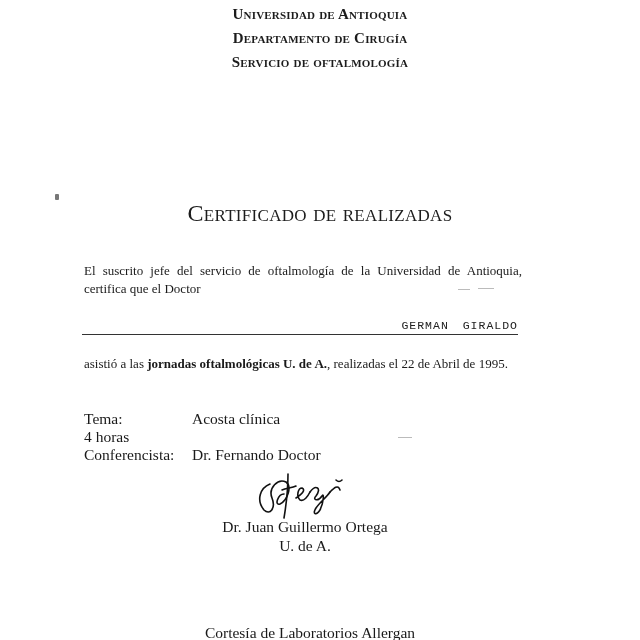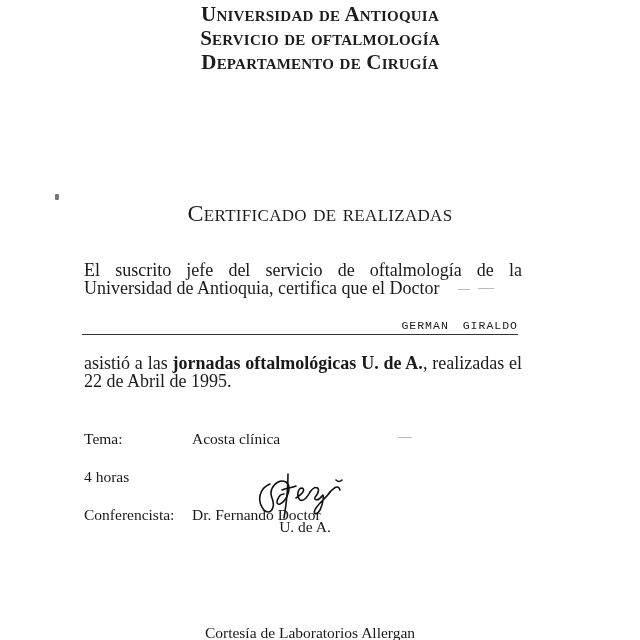--- a/index.html
+++ b/index.html
@@ -16,21 +16,21 @@
       color: #1a1a1a;
     }
     .abs { position: absolute; }
 
     
     .header {
       left: 0; width: 640px; top: 2px;
       text-align: center;
       font-weight: bold;
       font-variant: small-caps;
-      font-size: 21px;
+      font-size: 15px;
       line-height: 24px;
       letter-spacing: 0.2px;
       color: #1c1c1c;
     }
     .header div { margin: 0; }
 
     .speck {
       left: 55px; top: 194px;
       width: 4px; height: 6px;
       background: #555;
@@ -44,21 +44,21 @@
       text-align: center;
       font-variant: small-caps;
       font-size: 24px;
       line-height: 28px;
       letter-spacing: 0.3px;
       color: #1c1c1c;
     }
 
     .para {
       left: 84px; width: 438px;
-      font-size: 18px;
+      font-size: 13px;
       line-height: 17.5px;
       text-align: justify;
       text-align-last: left;
     }
     .para1 { top: 262px; }
     .para2 { top: 355px; }
     .para b { font-weight: bold; }
 
     .name-line {
       left: 82px; width: 436px; top: 320px;
@@ -73,21 +73,21 @@
       letter-spacing: 1px;
       color: #222;
       word-spacing: 6px;
     }
 
     .details {
       left: 84px; top: 410px;
       font-size: 15.5px;
       line-height: 18px;
     }
-    .details .row { display: flex; margin-top: 20px; }
+    .details .row { display: flex; }
     .details .lbl { width: 108px; }
     .details .val { }
 
     .signature {
       left: 252px; top: 470px;
       width: 100px; height: 62px;
     }
 
     .signer {
       left: 0; width: 610px; top: 518px;
@@ -106,22 +106,22 @@
     .dash {
       background: #bbb;
       height: 1px;
     }
   </style>
 </head>
 <body>
 
 <div class="abs header">
   <div>Universidad de Antioquia</div>
+  <div>Departamento de Cirugía</div>
   <div>Servicio de oftalmología</div>
-  <div>Departamento de Cirugía</div>
 </div>
 
 <div class="abs speck"></div>
 
 <div class="abs title">Certificado de realizadas</div>
 
 <div class="abs para para1">El suscrito jefe del servicio de oftalmología de la Universidad de Antioquia, certifica que el Doctor</div>
 <div class="abs dash" style="left:458px; top:289px; width:12px;"></div>
 <div class="abs dash" style="left:478px; top:288px; width:16px;"></div>
 
@@ -152,16 +152,17 @@
     <path d="M36 4 C 36 16, 35 30, 32 48"></path>
     <path d="M30 20 C 34 18, 40 18, 44 16"></path>
     <path d="M44 28 C 50 24, 54 20, 50 18 C 46 18, 44 26, 48 30 C 52 32, 56 26, 58 22"></path>
     <path d="M58 22 C 64 14, 70 18, 64 26 C 60 30, 66 32, 70 26 C 72 22, 72 32, 68 40 C 64 46, 60 44, 64 38 C 68 32, 74 28, 78 22"></path>
     <path d="M78 22 C 82 18, 86 14, 88 20"></path>
     <path d="M84 10 C 86 12, 88 12, 90 10"></path>
   </g>
 </svg>
 
 <div class="abs signer">
+  <div>Dr. Juan Guillermo Ortega</div>
   <div>U. de A.</div>
 </div>
 
 <div class="abs footer">Cortesía de Laboratorios Allergan</div>
 
 </body></html>

